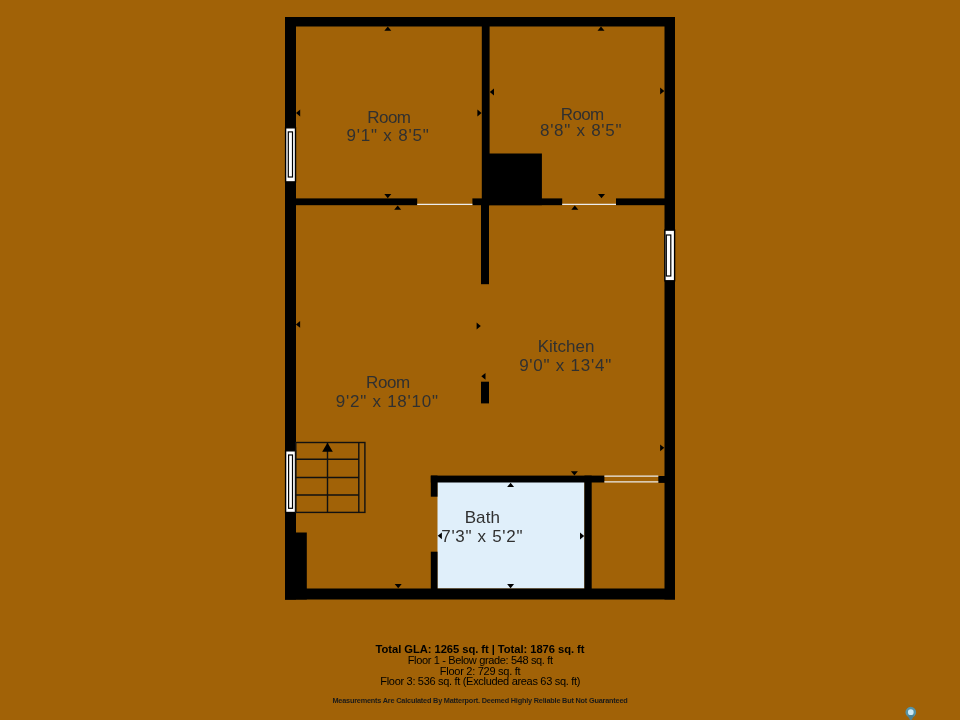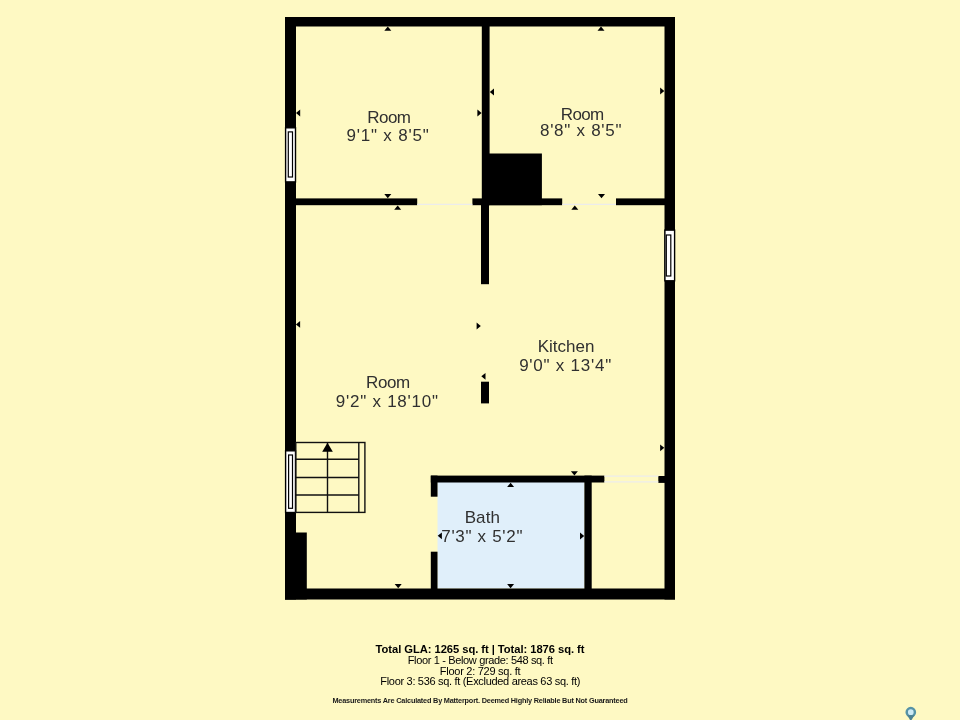--- a/index.html
+++ b/index.html
@@ -1,16 +1,16 @@
 <!DOCTYPE html>
 <html><head>
 <meta charset="utf-8">
 <style>
   html,body{margin:0;padding:0;background:#ffffff;}
-  #page{position:relative;width:960px;height:720px;background:#fef9c3;overflow:hidden;}
+  #page{position:relative;width:960px;height:720px;background:#a16207;overflow:hidden;}
   svg text{font-family:"Liberation Sans",sans-serif;}
 </style>
 </head>
 <body>
 <div id="page">
 <svg width="960" height="720" viewBox="0 0 960 720">
 
 <g>
         <rect x="437.5" y="481.9" width="146.9" height="106.6" fill="#e0effa"></rect>
       </g>

